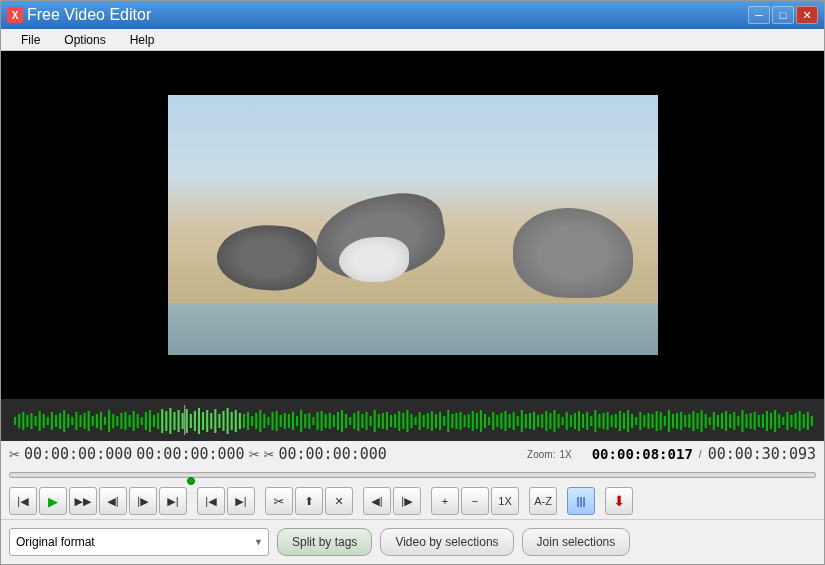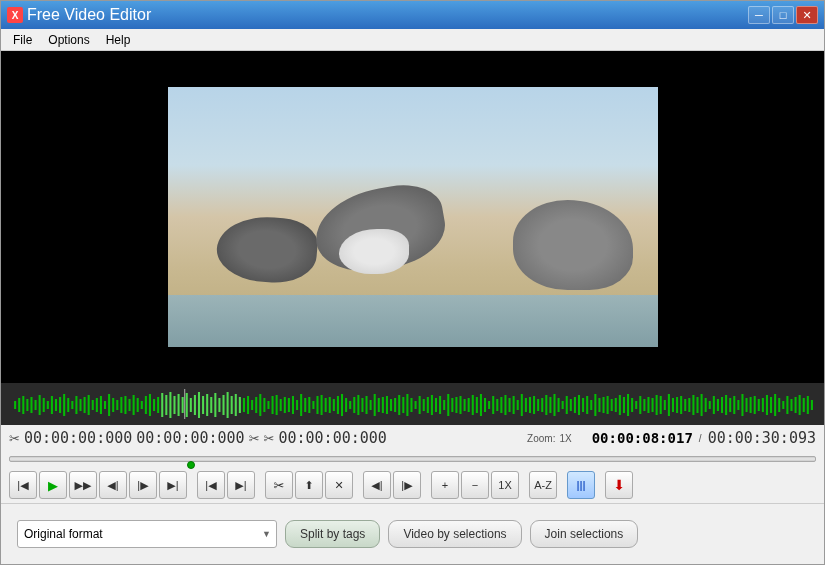--- a/index.html
+++ b/index.html
@@ -71,20 +71,21 @@
       align-items: center;
       padding: 0 4px;
       border-bottom: 1px solid #ccc;
       flex-shrink: 0;
     }
     .menu-item {
       padding: 2px 8px;
       cursor: pointer;
       font-size: 12px;
       color: #000;
+      margin-left: 8px;
     }
     .video-area {
       background: #000;
       flex: 1;
       display: flex;
       align-items: center;
       justify-content: center;
       position: relative;
       overflow: hidden;
     }
@@ -244,21 +245,21 @@
       justify-content: center;
       font-size: 11px;
       color: #333;
     }
     .ctrl-btn.active { background: linear-gradient(to bottom, #d0e8ff, #a0c8ff); border-color: #6699cc; }
     .ctrl-btn.red-btn { color: #cc0000; }
     .separator { width: 6px; }
     .bottom-area {
       background: #f0f0f0;
       border-top: 1px solid #ccc;
-      padding: 16px;
+      padding: 8px;
       display: flex;
       align-items: center;
       gap: 8px;
       flex-shrink: 0;
     }
     .format-select-wrapper {
       position: relative;
       max-width: 260px;
       flex: 1;
     }

